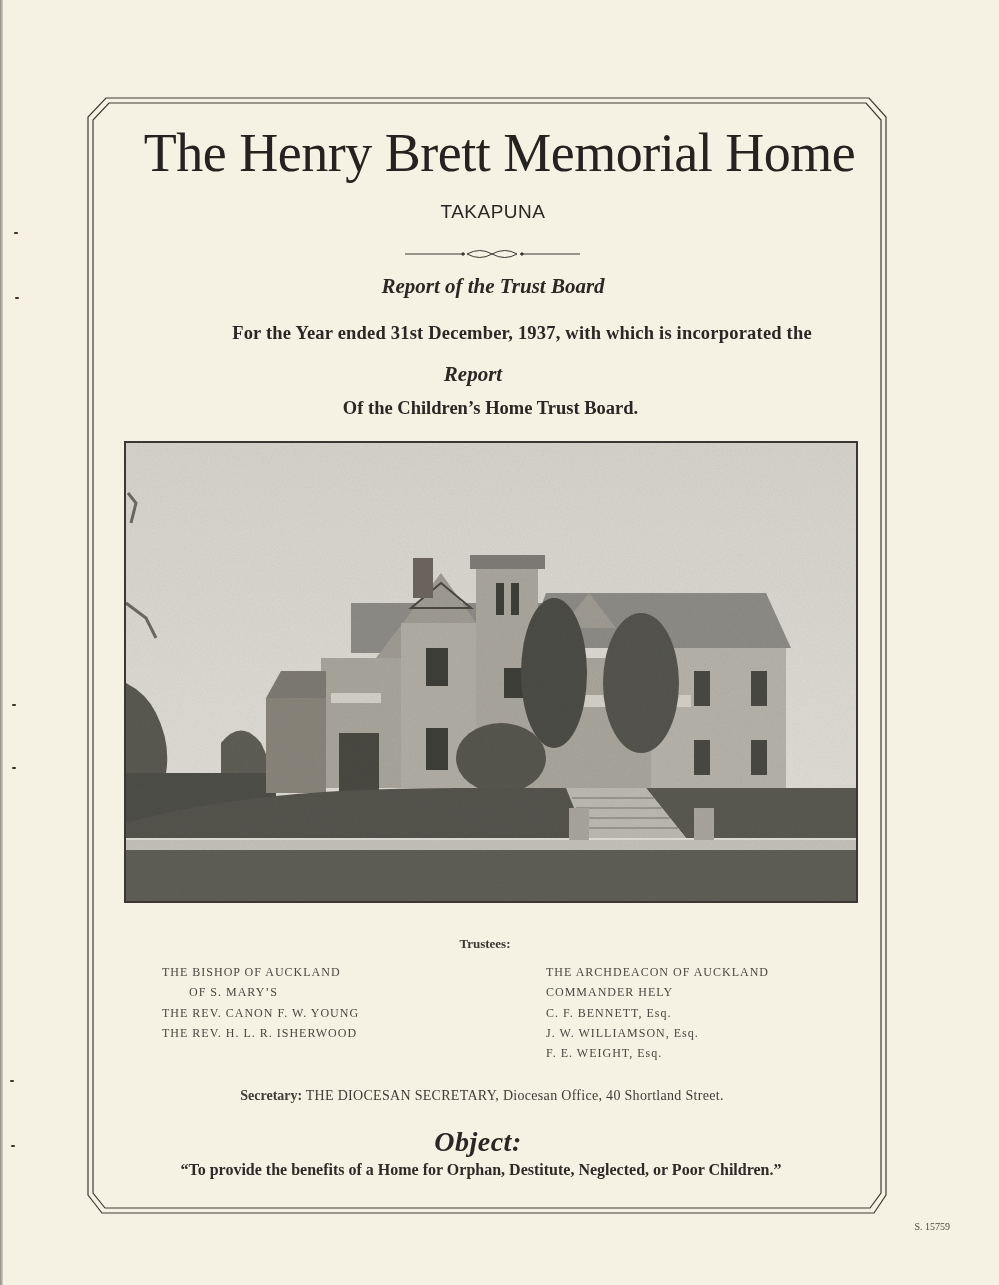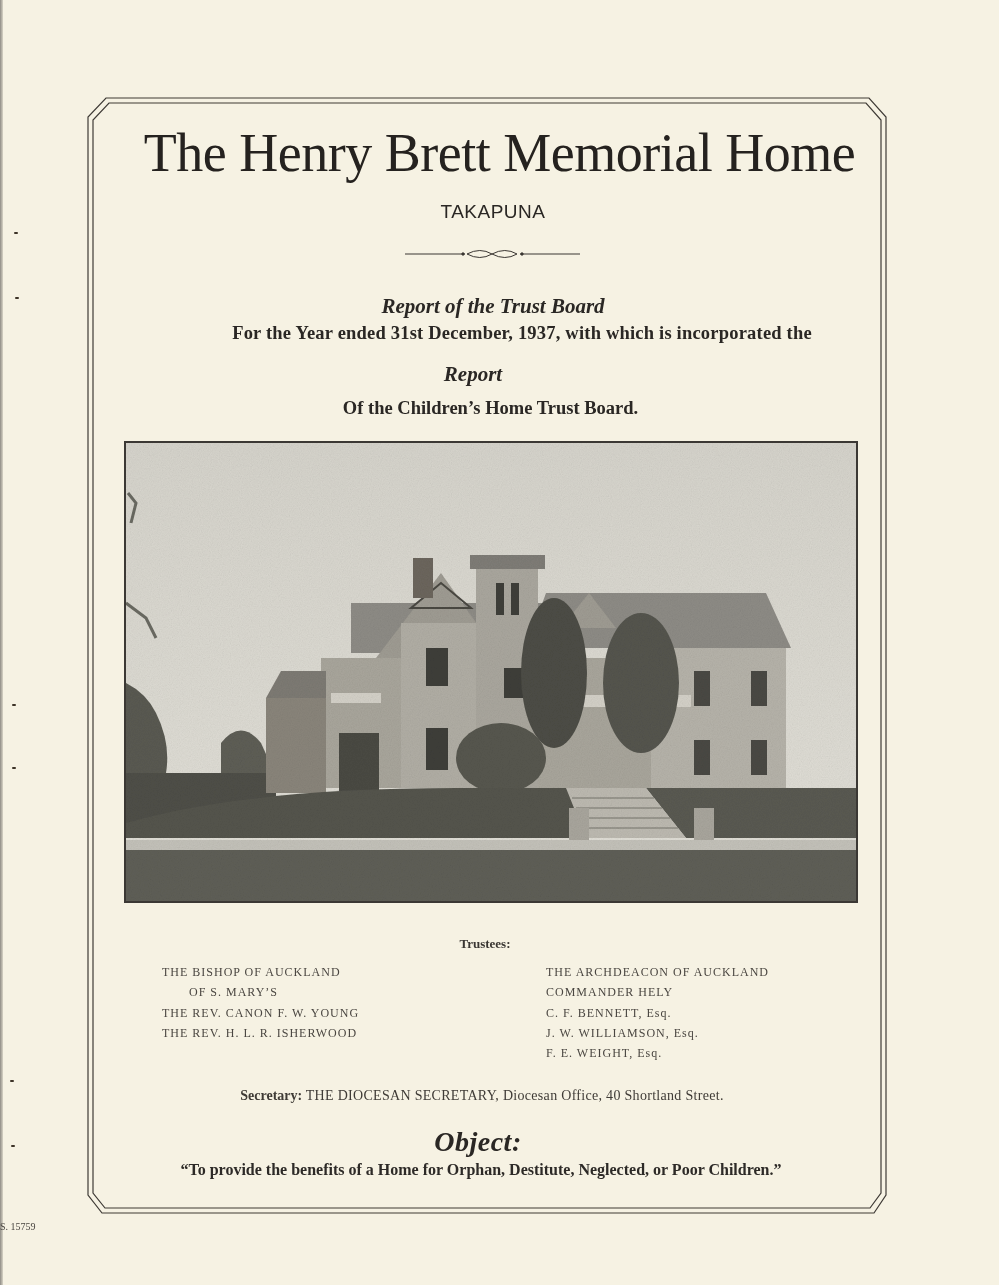--- a/index.html
+++ b/index.html
@@ -27,21 +27,21 @@
       font-size: 54px; letter-spacing: -0.5px; color: #25221f; line-height: 1;
     }
     .subtitle {
       position: absolute; left: 0; width: 986px; top: 201px;
       text-align: center; font-family: "Liberation Sans", sans-serif;
       font-size: 19px; color: #2a2724; letter-spacing: 0.5px;
     }
     .ornament { position: absolute; left: 405px; top: 247px; width: 175px; height: 14px; }
 
     .report-heading {
-      position: absolute; left: 0; width: 986px; top: 294px;
+      position: absolute; left: 0; width: 986px; top: 274px;
       text-align: center; font-style: italic; font-weight: bold;
       font-size: 21px; color: #2a2724;
     }
     .report-line {
       position: absolute; left: 0; width: 986px; top: 323px;
       text-align: center; font-weight: bold; font-size: 18.5px; color: #2a2724;
       letter-spacing: 0.2px;
       padding-left: 29px;
     }
     .report-sub-heading {
@@ -84,21 +84,21 @@
       position: absolute; left: 0; width: 956px; top: 1126px;
       text-align: center; font-style: italic; font-weight: bold; font-size: 28px;
       letter-spacing: 0.5px;
     }
     .object-text {
       position: absolute; left: 0; width: 962px; top: 1161px;
       text-align: center; font-weight: bold; font-size: 16px; color: #2d2a27;
     }
     .footer-code {
       position: absolute; left: 0; width: 950px; top: 1221px;
-      text-align: left; font-size: 10px; color: #4a4641;
+      text-align: right; font-size: 10px; color: #4a4641;
     }
   </style>
 </head>
 <body>
 
 <div class="page-edge-left"></div>
 <div class="speck" style="left:14px;top:232px"></div>
 <div class="speck" style="left:15px;top:297px"></div>
 <div class="speck" style="left:12px;top:704px"></div>
 <div class="speck" style="left:12px;top:767px"></div>

